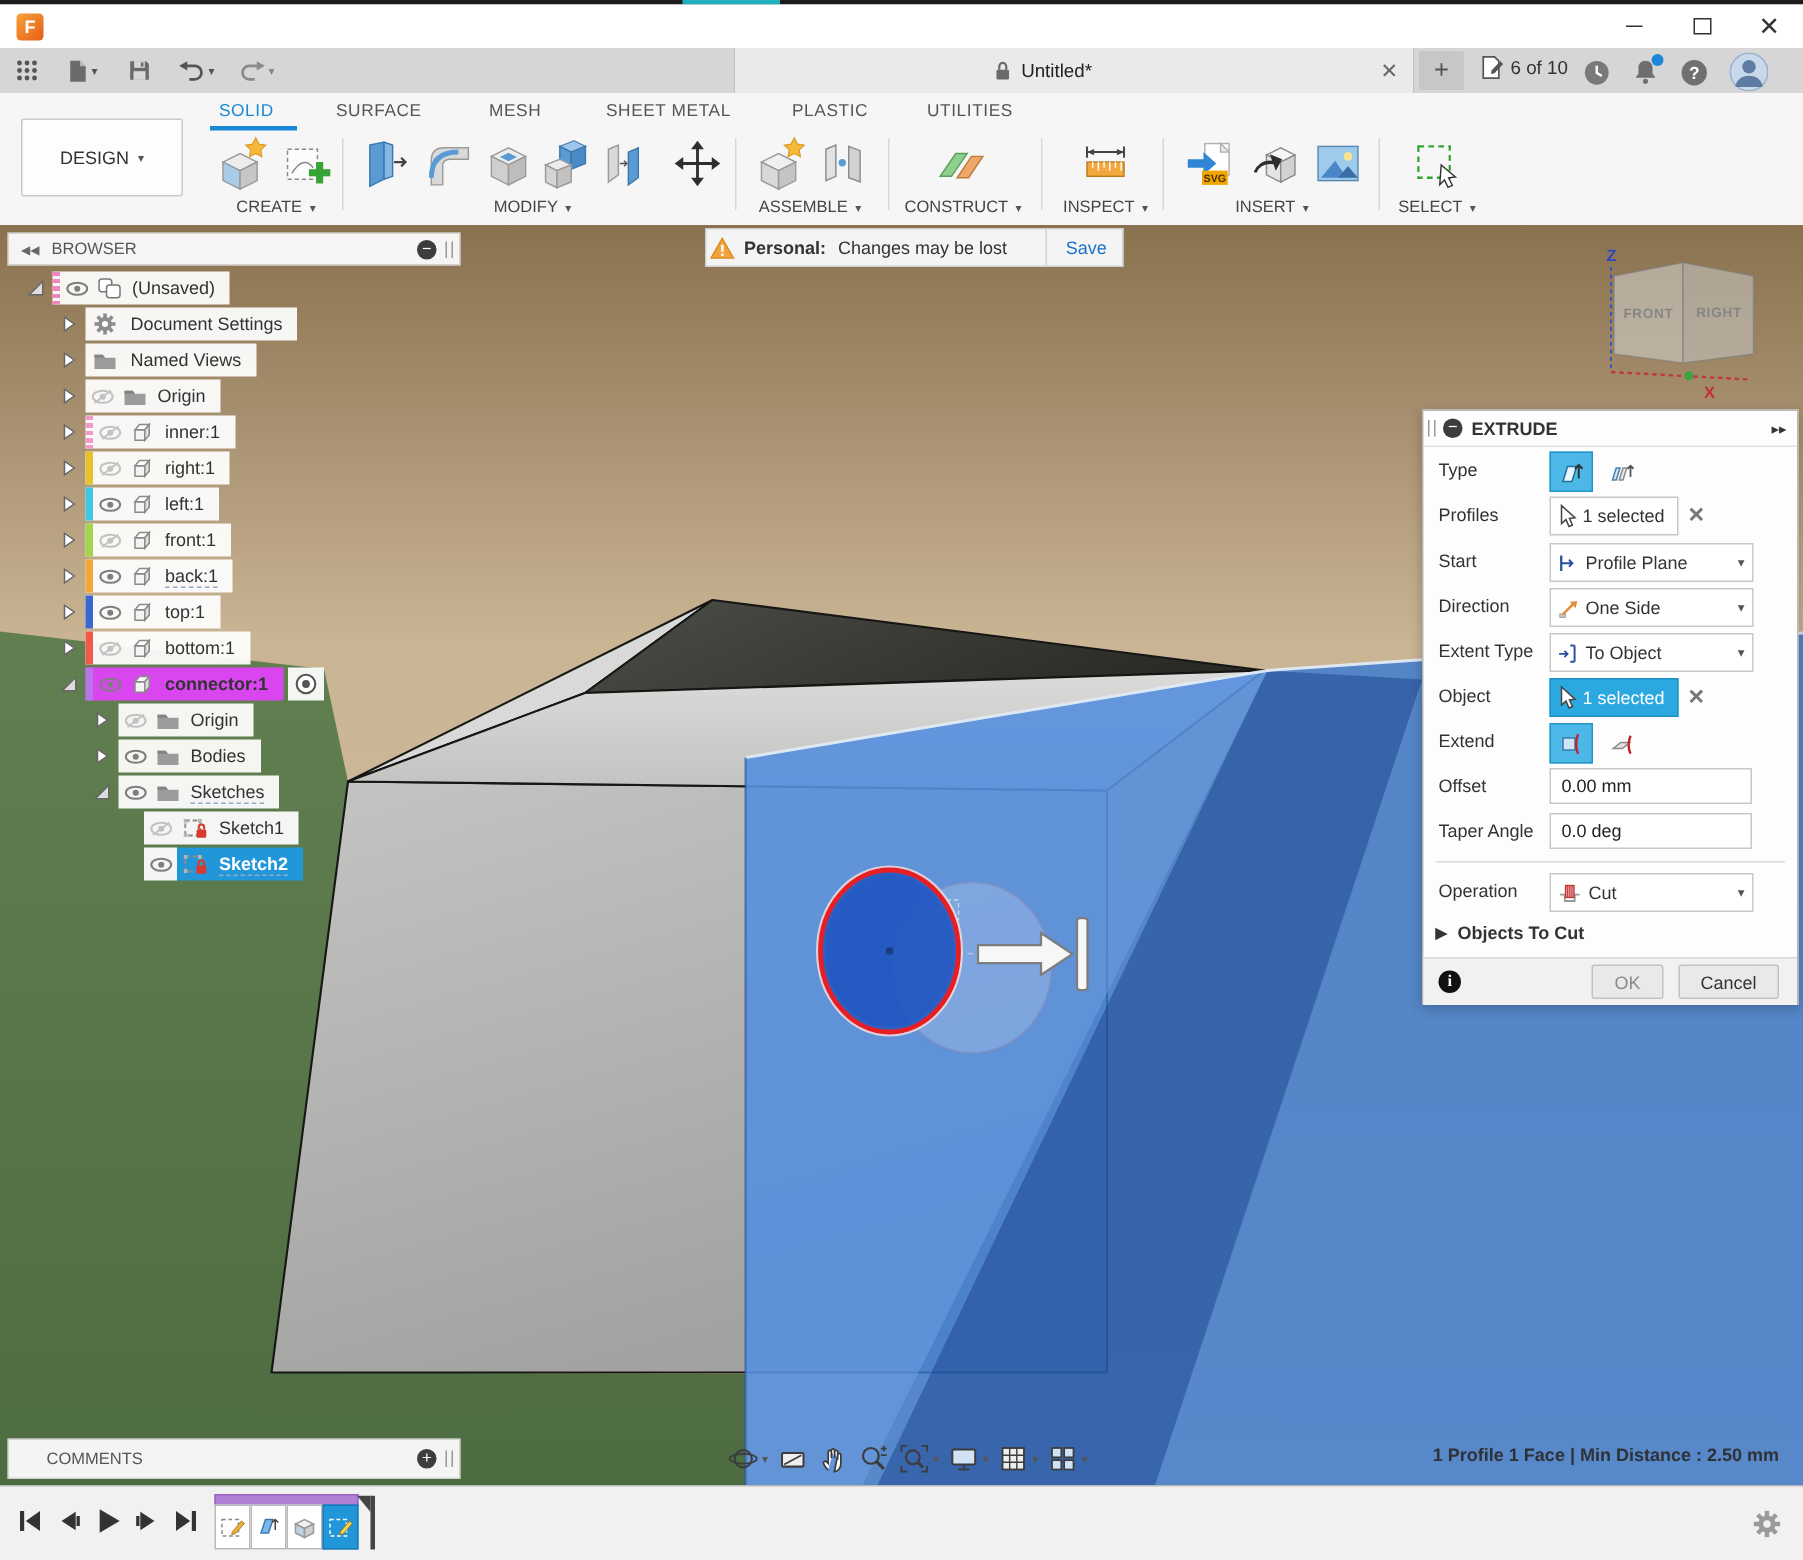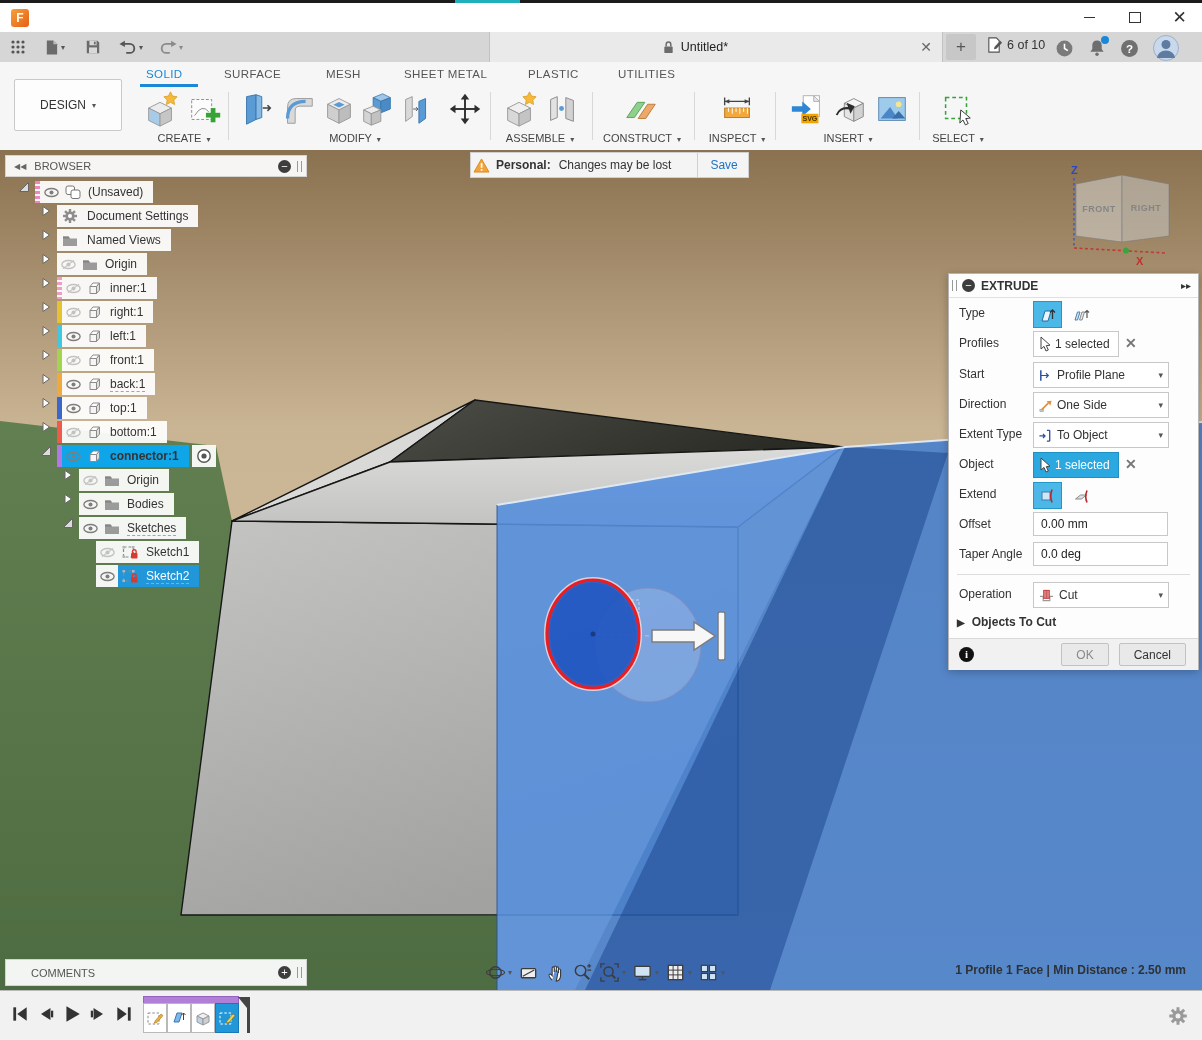--- a/index.html
+++ b/index.html
@@ -43,30 +43,30 @@
   
   #warnbar{left:470px;top:152px;height:24px;background:#f4f4f4;border:1px solid #d0d0d0;display:flex;align-items:center;font-size:12px;color:#333;padding:0 2px;}
   #warnbar .wl{font-weight:bold;margin:0 8px 0 6px;}
   #warnbar .wm{margin-right:26px;}
   #warnbar .sep{width:1px;height:24px;background:#d0d0d0;margin-right:12px;}
   #warnbar .save{color:#1a73c8;margin-right:8px;}
   
   #bheader{left:5px;top:155px;width:300px;height:20px;background:rgba(255,255,255,.93);display:flex;align-items:center;font-size:11px;color:#555;border:1px solid rgba(190,190,190,.6);}
   .grip{width:3px;height:11px;border-left:1px solid #999;border-right:1px solid #999;}
   .ocirc{width:13px;height:13px;border-radius:50%;background:#3d3d3d;color:#fff;font-size:11px;line-height:12px;text-align:center;}
-  .trow{position:absolute;height:22px;display:flex;}
+  .trow{position:absolute;height:22px;display:flex;align-items:center;}
   .texp{width:12px;height:12px;margin-right:5px;flex:none;}
   .chip{display:inline-flex;align-items:center;height:22px;background:rgba(255,255,255,.93);padding-right:10px;}
-  .chip.hl{background:#0ea5e9;}
+  .chip.hl{background:#d946ef;}
   .chip.sel{background:#2196d9;}
   .stripe{width:5px;height:22px;flex:none;}
   .cell{width:22px;display:flex;justify-content:center;flex:none;}
   .tlabel{font-size:12px;color:#333;margin-left:4px;white-space:nowrap;}
   .tlabel.b{font-weight:bold;}
-  .tlabel.w{color:#fff;font-weight:normal;}
+  .tlabel.w{color:#fff;font-weight:bold;}
   .u-dot .tlabel{border-bottom:1px dashed #8fa8cc;}
   .radiochip{display:inline-flex;align-items:center;justify-content:center;width:24px;height:22px;background:rgba(255,255,255,.93);margin-left:3px;}
   
   #dialog{left:948px;top:273px;width:249px;height:395px;background:#fdfdfd;border:1px solid #b5b5b5;box-shadow:0 2px 8px rgba(0,0,0,.25);font-size:12px;color:#333;}
   #dhead{position:absolute;left:0;top:0;width:100%;height:23px;border-bottom:1px solid #e0e0e0;display:flex;align-items:center;}
   #dhead .t{font-weight:bold;margin-left:6px;}
   .dlabel{position:absolute;left:10px;font-size:12px;color:#333;line-height:24px;}
   .dctl{position:absolute;left:84px;}
   .drop{width:134px;height:24px;background:#fff;border:1px solid #c8c8c8;display:flex;align-items:center;font-size:12px;color:#333;}
   .drop .dc{margin-left:auto;margin-right:5px;font-size:9px;color:#555;}

